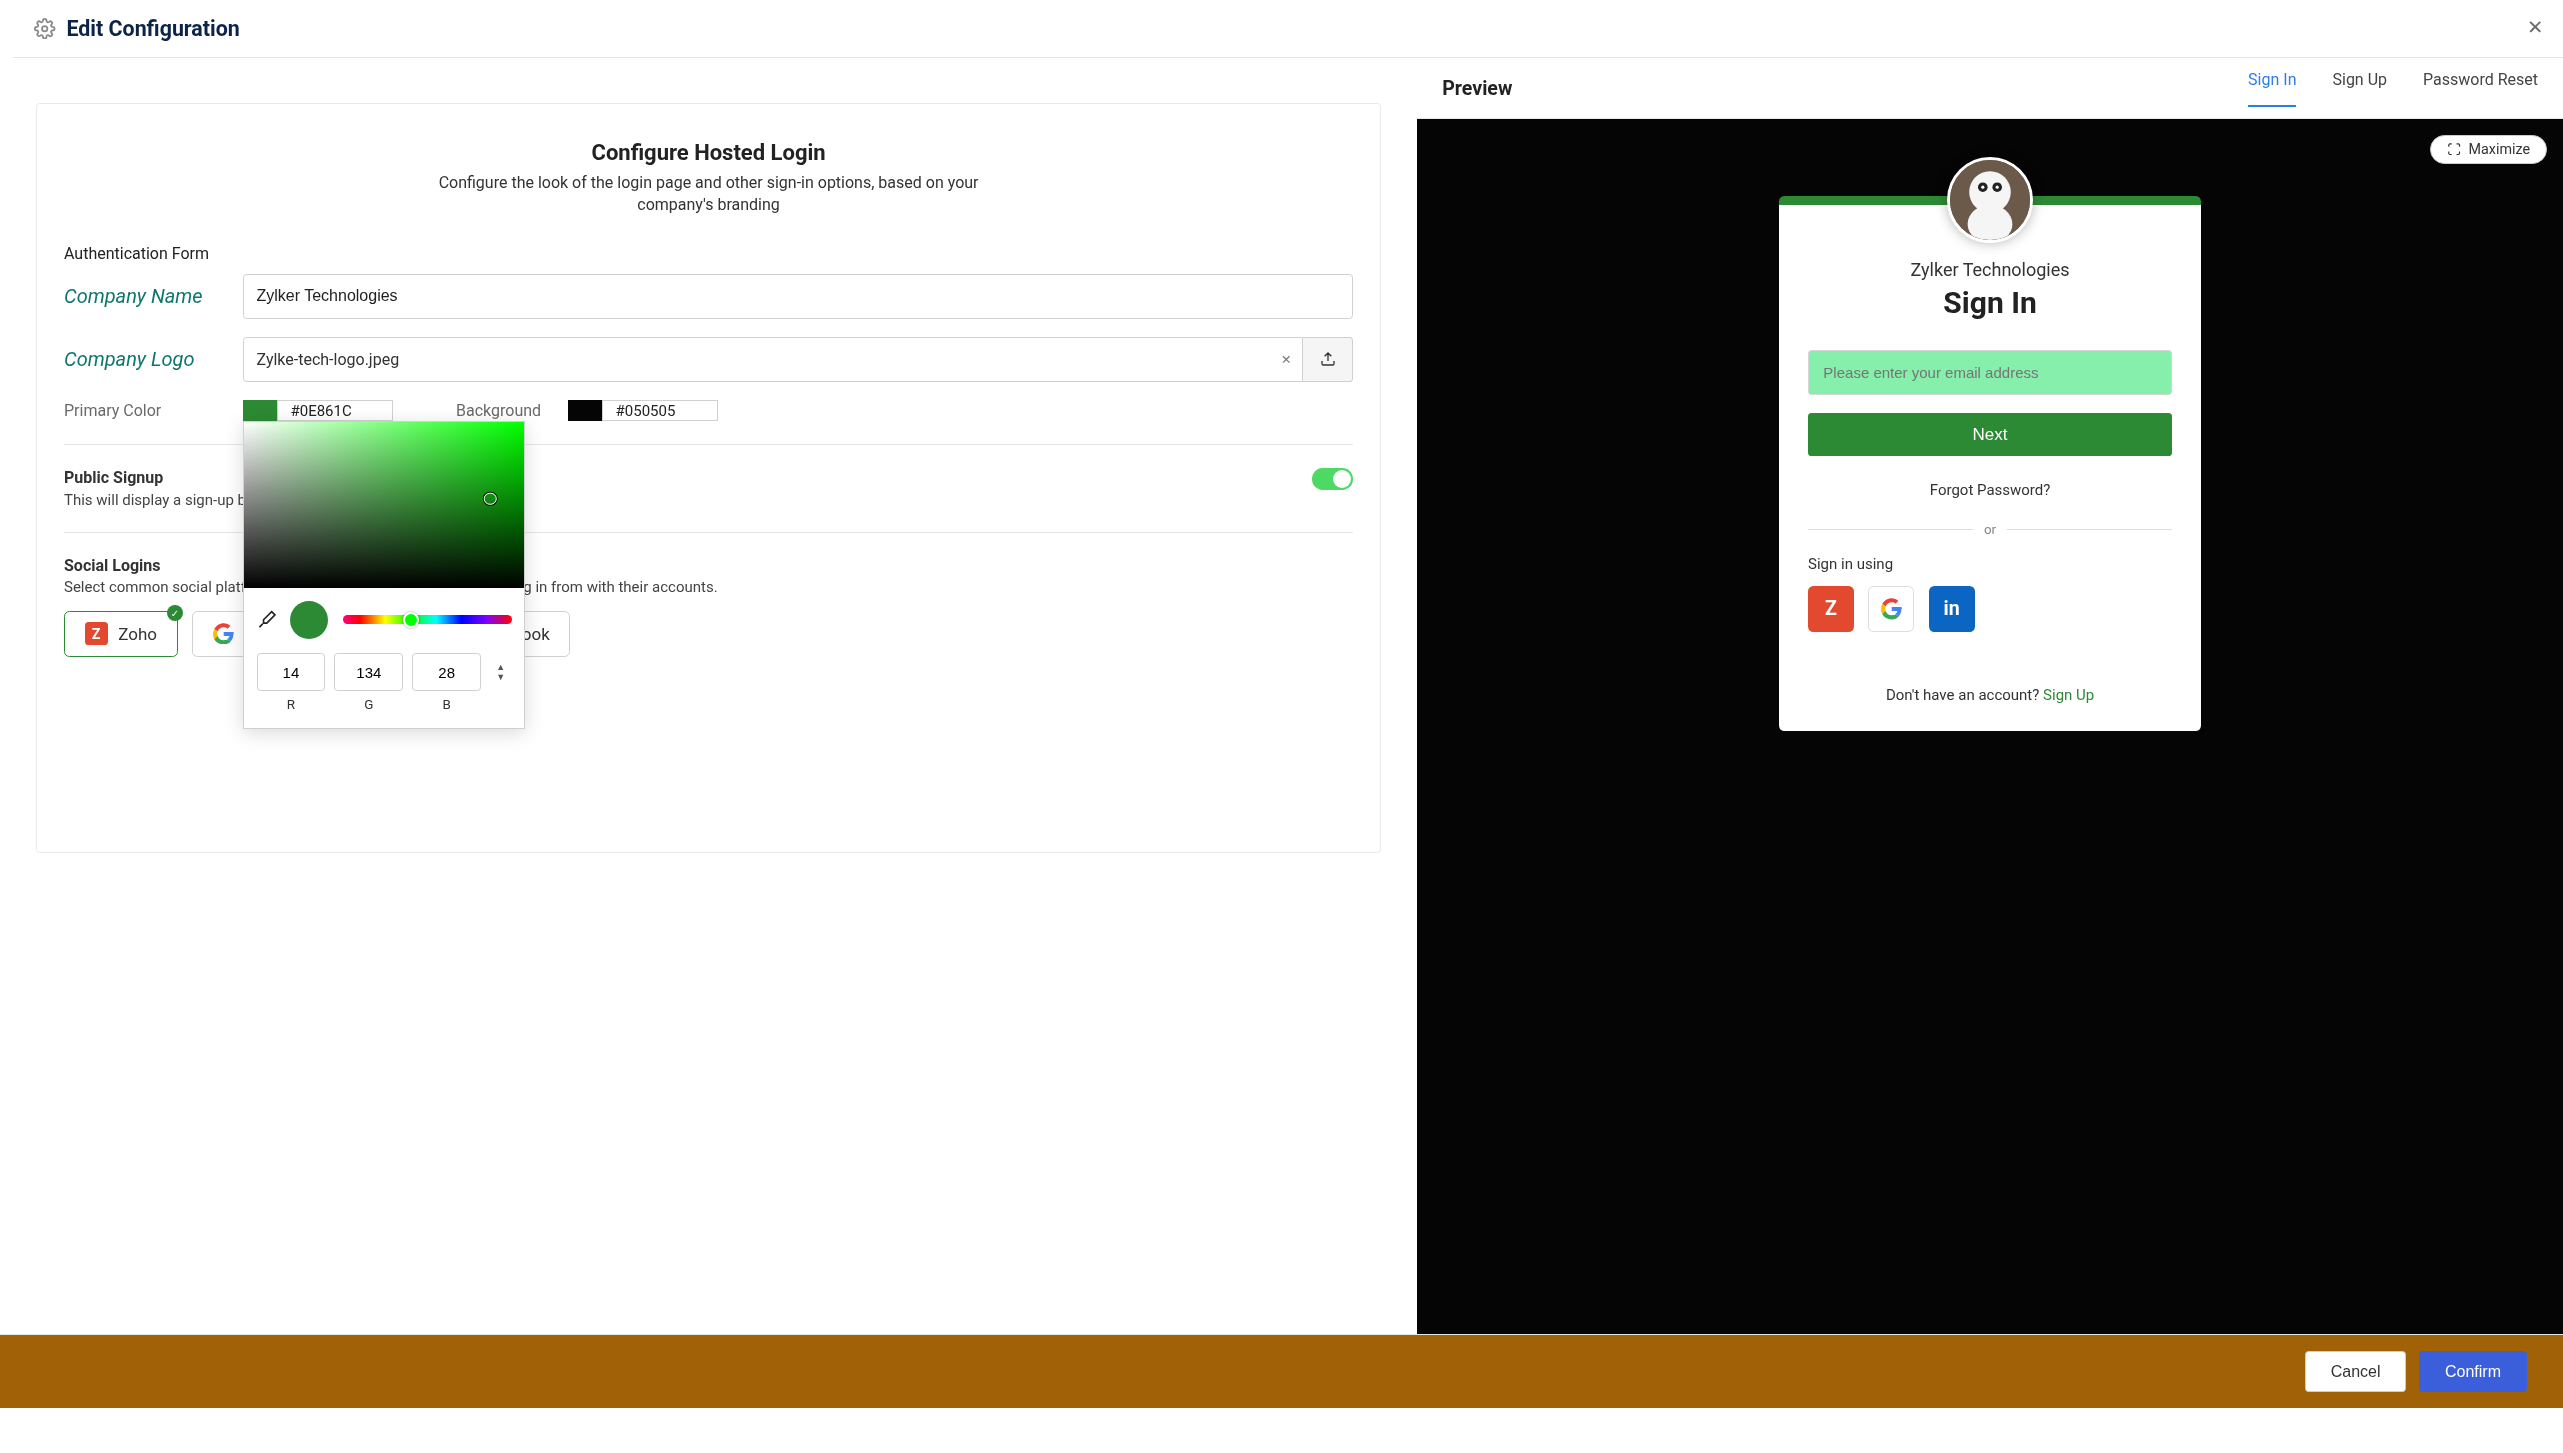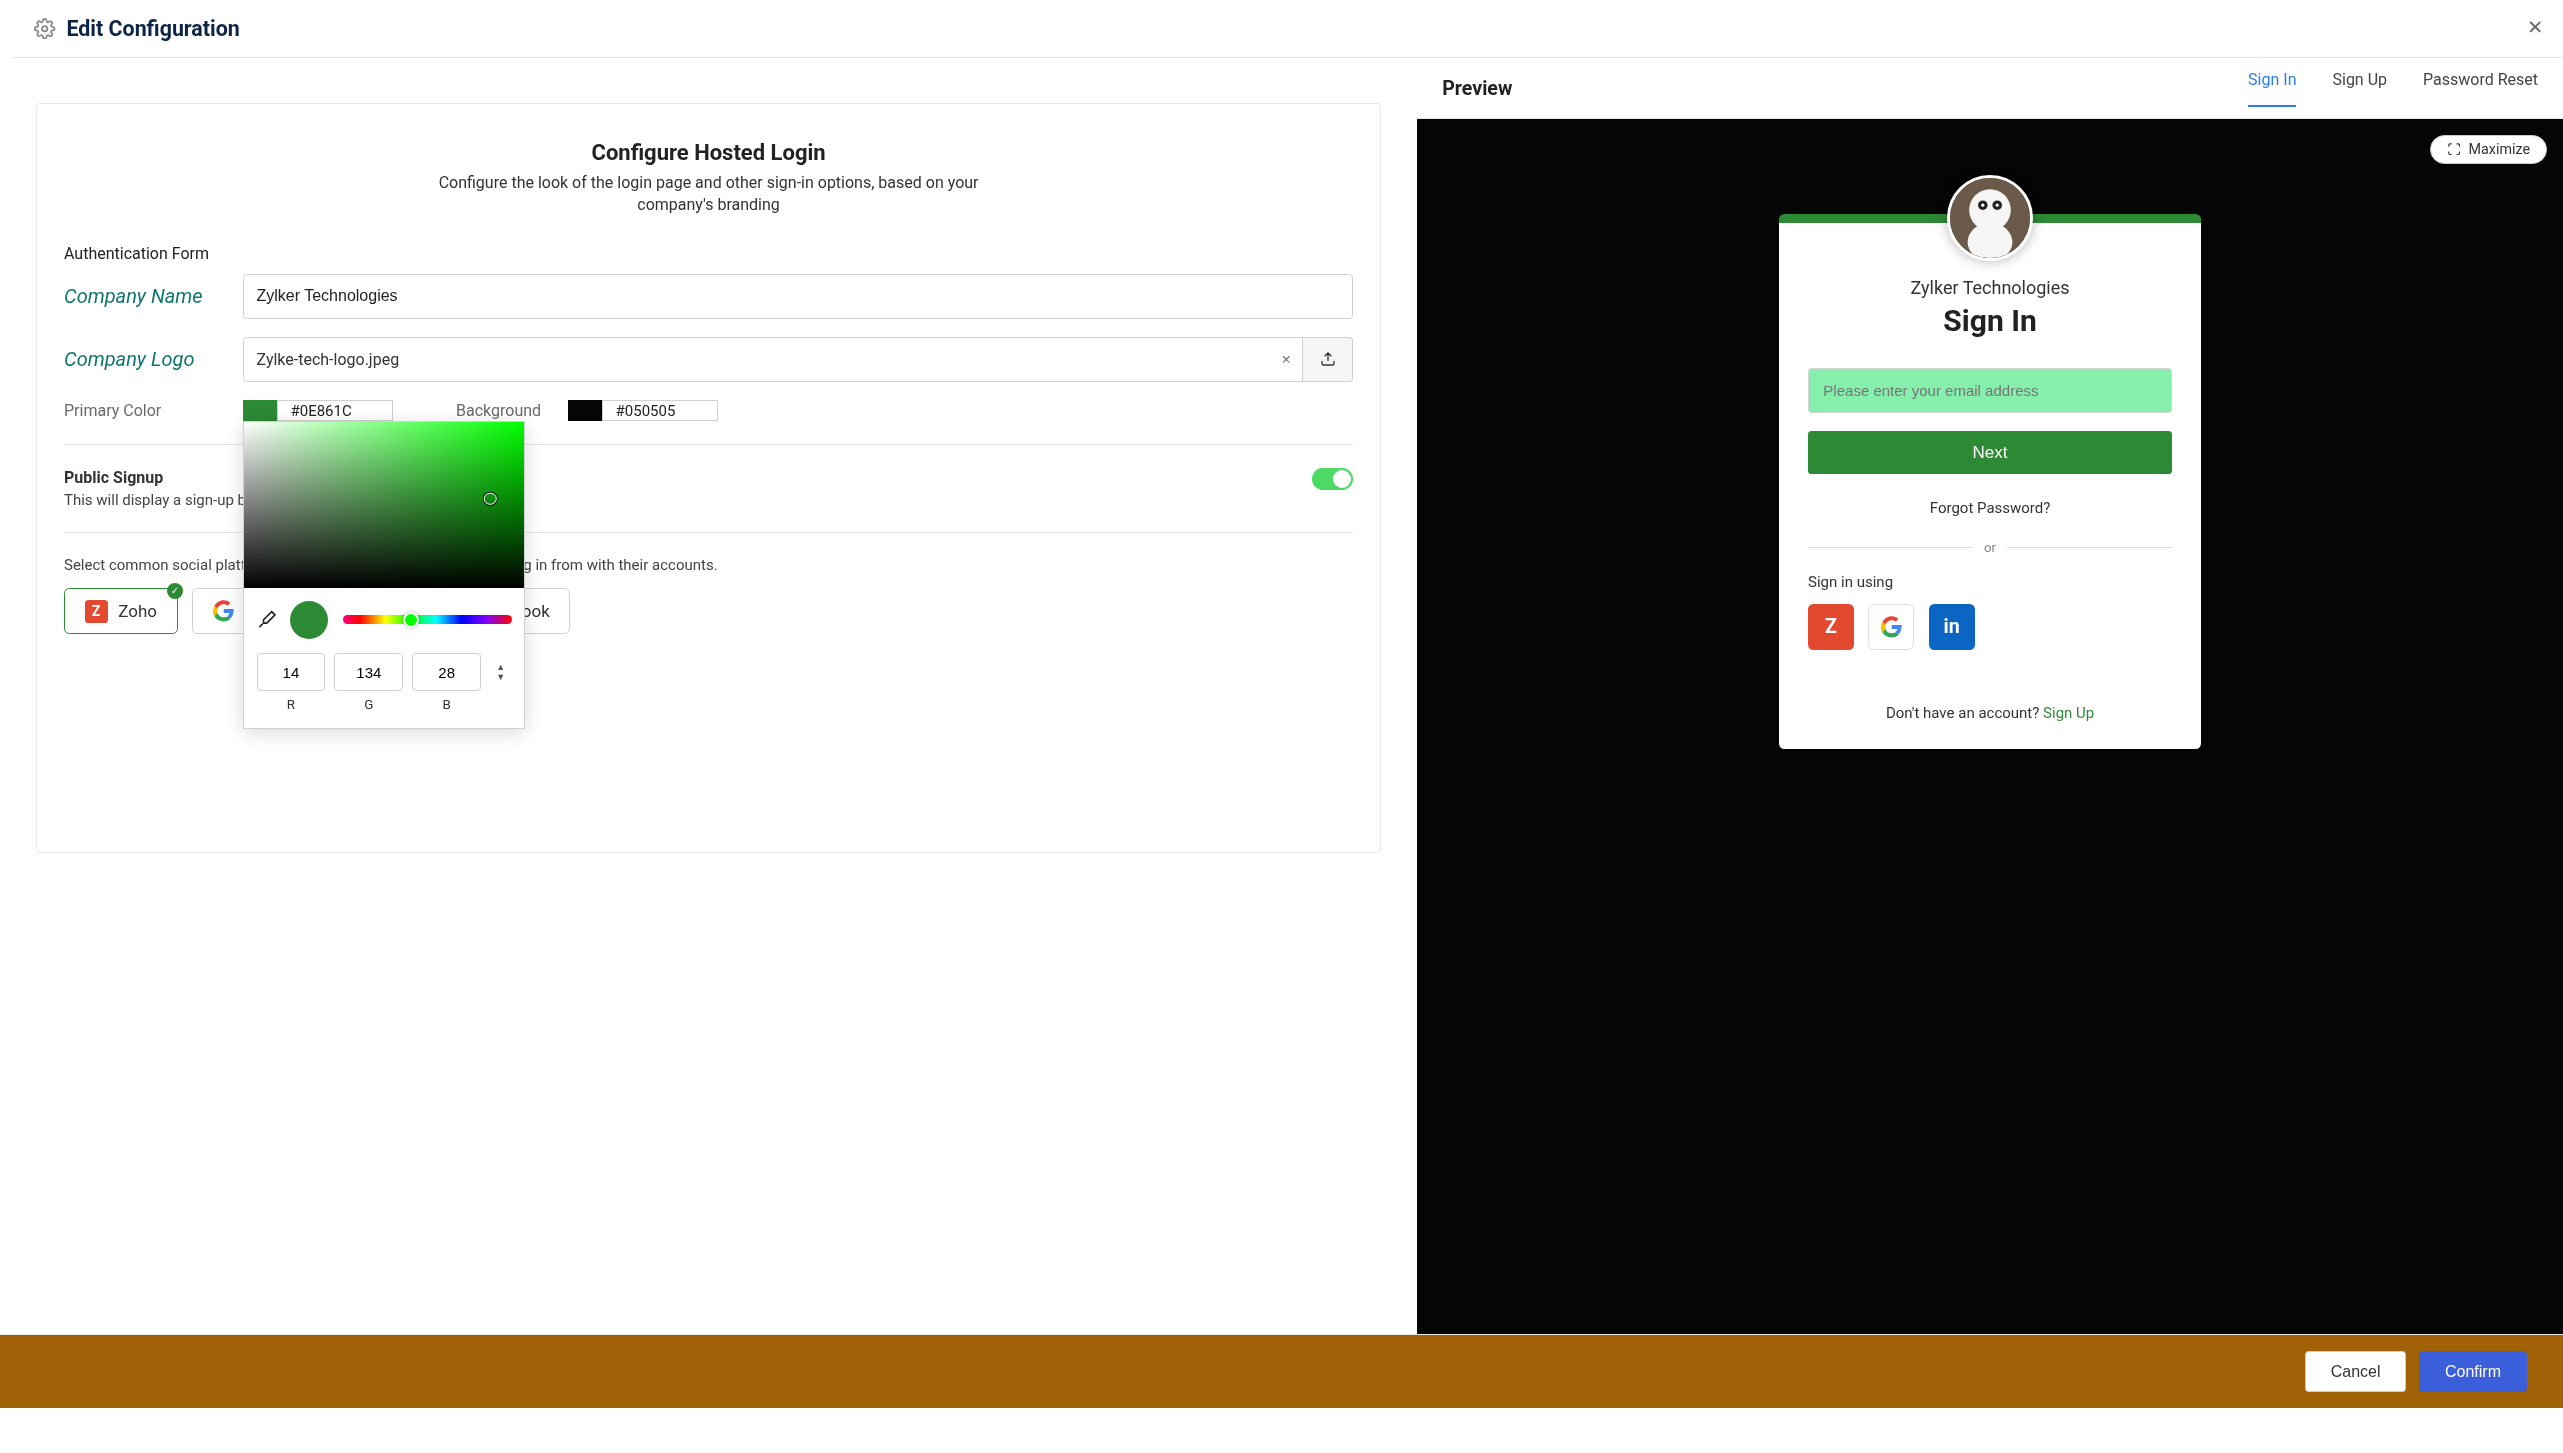--- a/index.html
+++ b/index.html
@@ -61,21 +61,21 @@
   .social-btn.sel { border-color:#2d8a34;}
   .check { position:absolute; top:-6.3px; right:-6.3px; width:16px; height:16px; background:#2d8a34; border-radius:50%; display:flex; align-items:center; justify-content:center; color:#fff; font-size:9.8px;}
   .soc-ico { width:23px; height:23px; border-radius:3.6px; display:flex; align-items:center; justify-content:center; font-weight:700; color:#fff; font-size:14.3px;}
   
   .right-header { display:flex; align-items:center; border-bottom:0.9px solid #e5e5e5; padding:0 25px; height:61px;}
   .right-header .preview-lbl { font-size:19.6px; font-weight:700; color:#222;}
   .right-tabs { display:flex; margin-left:auto; gap:36px;}
   .rtab { font-size:16px; color:#444; padding-bottom:16px; cursor:pointer; border-bottom:2.7px solid transparent;}
   .rtab.active { color:#2b7de9; border-bottom-color:#2b7de9;}
   
-  .preview-area { flex:1; background:#050505; position:relative; padding:54px 18px; display:flex; align-items:flex-start; justify-content:center;}
+  .preview-area { flex:1; background:#050505; position:relative; padding:36px 18px; display:flex; align-items:flex-start; justify-content:center;}
   .maximize { position:absolute; top:16px; right:16px; background:#fff; border:0.9px solid #ccc; border-radius:16px; padding:5.4px 16px; font-size:14.3px; display:flex; align-items:center; gap:7.1px; cursor:pointer;}
   
   .auth-card { width:422px; background:#fff; border-radius:5.4px; border-top:9px solid #2d8a34; padding:54px 29px 27px 29px; position:relative; margin-top:41px;}
   .avatar { width:86px; height:86px; border-radius:50%; border:3.6px solid #fff; position:absolute; top:-48px; left:50%; transform:translateX(-50%); background:radial-gradient(circle at 50% 35%, #fff 0 10%, #000 10% 18%, #fff 18% 30%, #5a4a3a 30% 100%); box-shadow:0 0 12.5px rgba(0,0,0,.3); overflow:hidden;}
   .avatar svg { width:100%; height:100%;}
   .company { text-align:center; font-size:18px; color:#333; margin-bottom:5.4px;}
   .signin-h { text-align:center; font-size:30px; font-weight:700; color:#222; margin-bottom:30px;}
   .email-inp { width:100%; height:45px; border:0.9px solid #d5d5d5; background:#86efac; border-radius:3.6px; padding:0 14.3px; font-size:15px; margin-bottom:18px;}
   .next-btn { width:100%; height:43px; background:#2d8a34; color:#fff; font-size:17px; border:none; border-radius:3.6px; cursor:pointer; margin-bottom:25px;}
   .forgot { text-align:center; font-size:15px; color:#333; margin-bottom:23px; cursor:pointer;}
@@ -183,20 +183,21 @@
       <div class="sub-row">
         <div class="txt">
           <div class="label">Public Signup</div>
           <div class="desc">This will display a sign-up button and allow social logins.</div>
         </div>
         <div class="toggle"></div>
       </div>
 
       <div class="divider"></div>
 
+      <div class="social-title">Social Logins</div>
       <div class="social-desc">Select common social platforms as a sign-in option, that users can log in from with their accounts.</div>
       <div class="social-btns">
         <div class="social-btn sel">
           <div class="check">✓</div>
           <div class="soc-ico" style="background:#e2492f">Z</div>
           <span>Zoho</span>
         </div>
         <div class="social-btn" style="visibility:visible;">
           <svg width="21.4" height="21.4" viewBox="0 0 48 48">
               <path fill="#EA4335" d="M24 9.5c3.3 0 6.2 1.1 8.5 3.3l6.3-6.3C34.9 2.6 29.8.5 24 .5 14.8.5 6.9 5.8 3 13.5l7.4 5.7C12.2 13.4 17.6 9.5 24 9.5z"></path>

